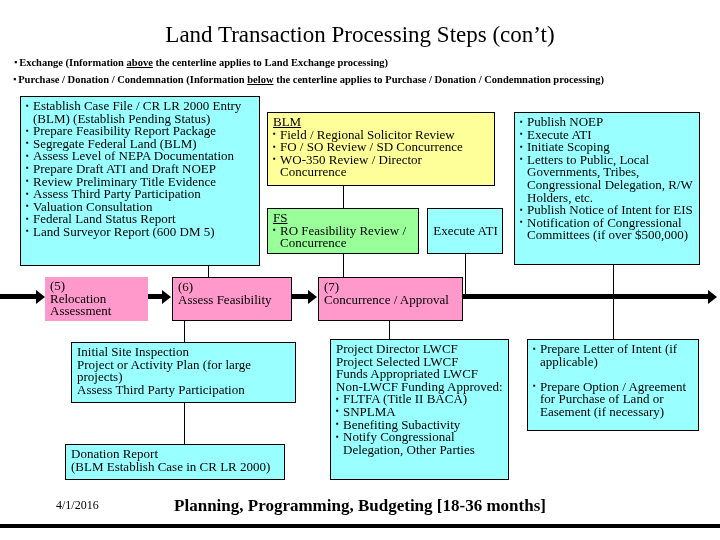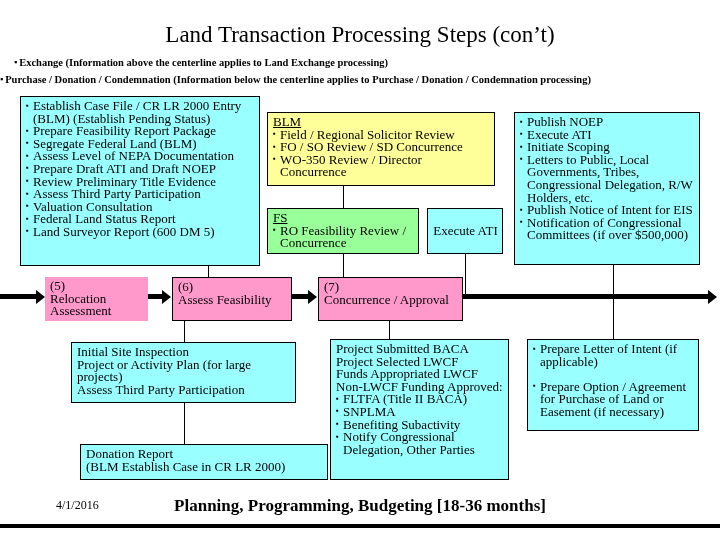--- a/index.html
+++ b/index.html
@@ -24,23 +24,23 @@
   }
 
   
   .toprow{
     font-size:10.5px;
     font-weight:bold;
     color:#000;
     white-space:nowrap;
   }
   #bullet1{left:14px;top:57px;}
-  #bullet2{left:0;top:74px;}
+  #bullet2{left:13px;top:74px;}
   .tb-dot{font-size:9px;vertical-align:1px;margin-right:2px;}
-  .u{}
+  .u{text-decoration:underline;}
 
   
   .box{
     position:absolute;
     box-sizing:border-box;
     border:1px solid #000;
     font-size:13px;
     line-height:12.6px;
     color:#000;
     padding:3px 4px 3px 5px;
@@ -73,21 +73,21 @@
   #box-blm        {left:267px;top:112px; width:228px; height:74px;}
   #box-fs         {left:267px;top:208px; width:152px; height:46px;}
   #box-exati      {left:427px;top:208px; width:76px;  height:46px;}
   #box-noep       {left:514px;top:112px; width:186px; height:153px;}
 
   #box-5          {left:45px; top:277px; width:103px;height:44px;}
   #box-6          {left:172px;top:277px; width:120px;height:44px;}
   #box-7          {left:318px;top:277px; width:145px;height:44px;}
 
   #box-initial    {left:71px; top:342px; width:225px;height:61px;}
-  #box-donation   {left:80px; top:444px; width:248px;height:36px;}
+  #box-donation   {left:65px; top:444px; width:220px;height:36px;}
   #box-lwcf       {left:330px;top:339px; width:179px;height:141px;}
   #box-letter     {left:527px;top:339px; width:172px;height:92px;}
 
   
   .vline{position:absolute;background:#000;width:1px;}
 
   
   .cl{position:absolute;background:#000;height:5px;top:294px;}
   .arrowhead{
     position:absolute;width:0;height:0;
@@ -217,21 +217,21 @@
     <div class="plain">Project or Activity Plan (for large projects)</div>
     <div class="plain">Assess Third Party Participation</div>
   </div>
 
   <div class="box cyan" id="box-donation">
     <div class="plain">Donation Report</div>
     <div class="plain">(BLM Establish Case in CR LR 2000)</div>
   </div>
 
   <div class="box cyan" id="box-lwcf">
-    <div class="plain">Project Submitted BACA</div>
+    <div class="plain">Project Director LWCF</div>
     <div class="plain">Project Selected LWCF</div>
     <div class="plain">Funds Appropriated LWCF</div>
     <div class="plain">Non-LWCF Funding Approved:</div>
     <ul>
       <li>FLTFA (Title II BACA)</li>
       <li>SNPLMA</li>
       <li>Benefiting Subactivity</li>
       <li>Notify Congressional</li>
       <li class="nobul">Delegation, Other Parties</li>
     </ul>

